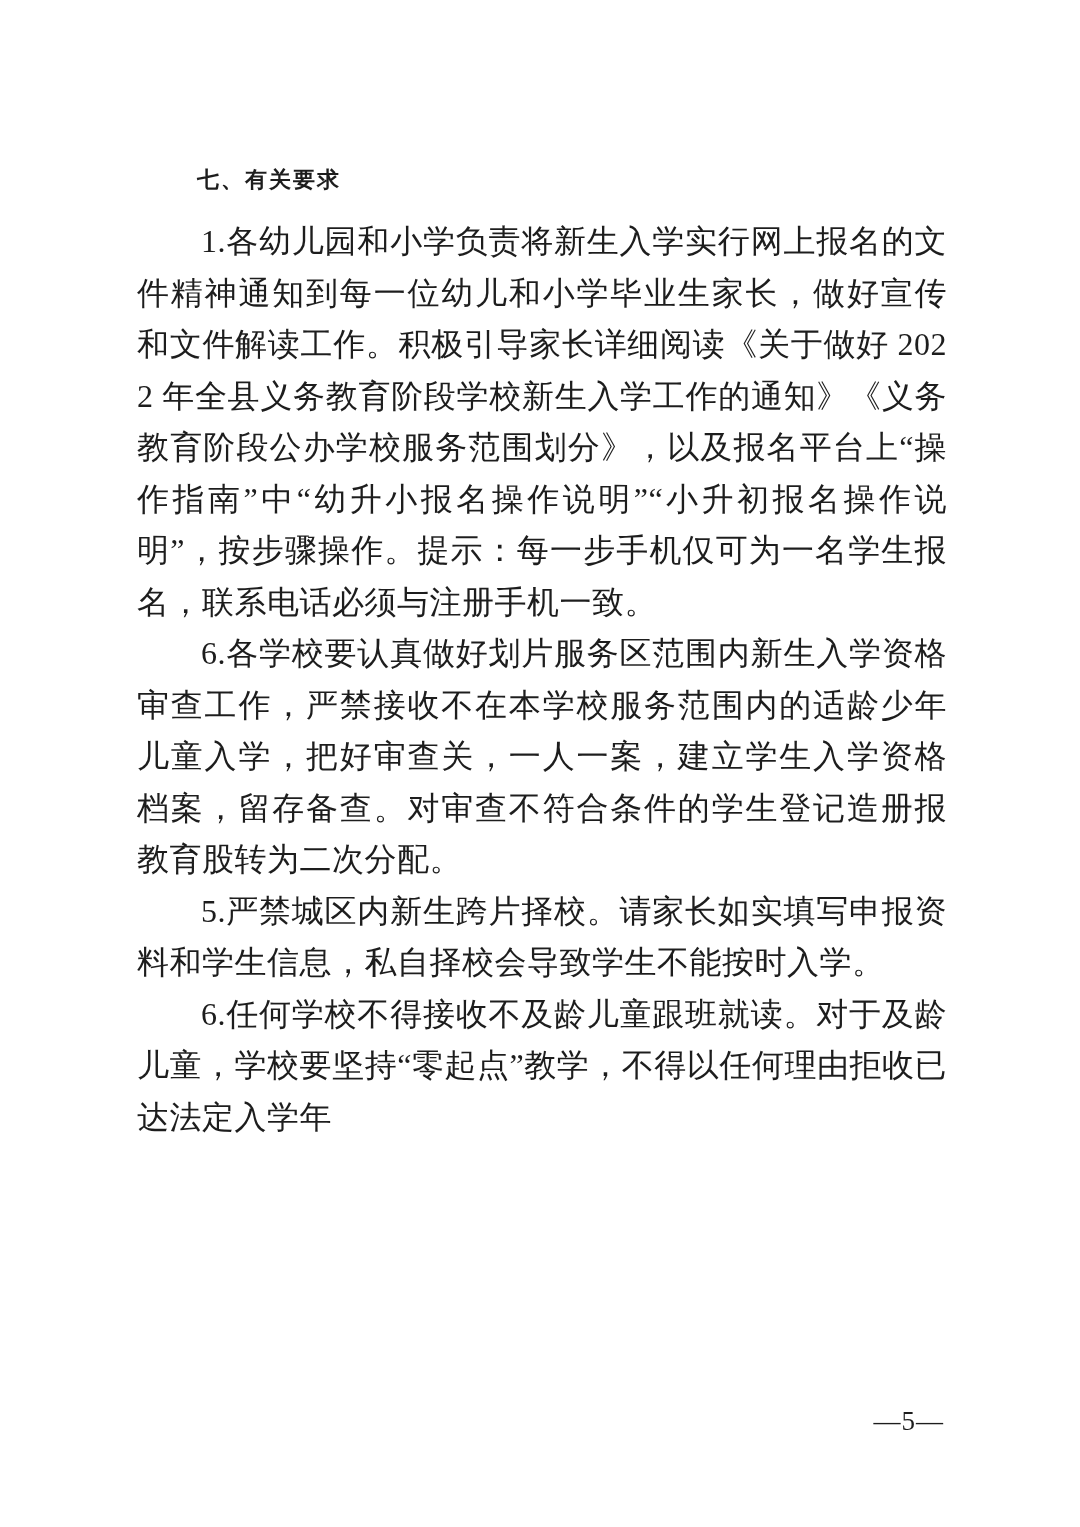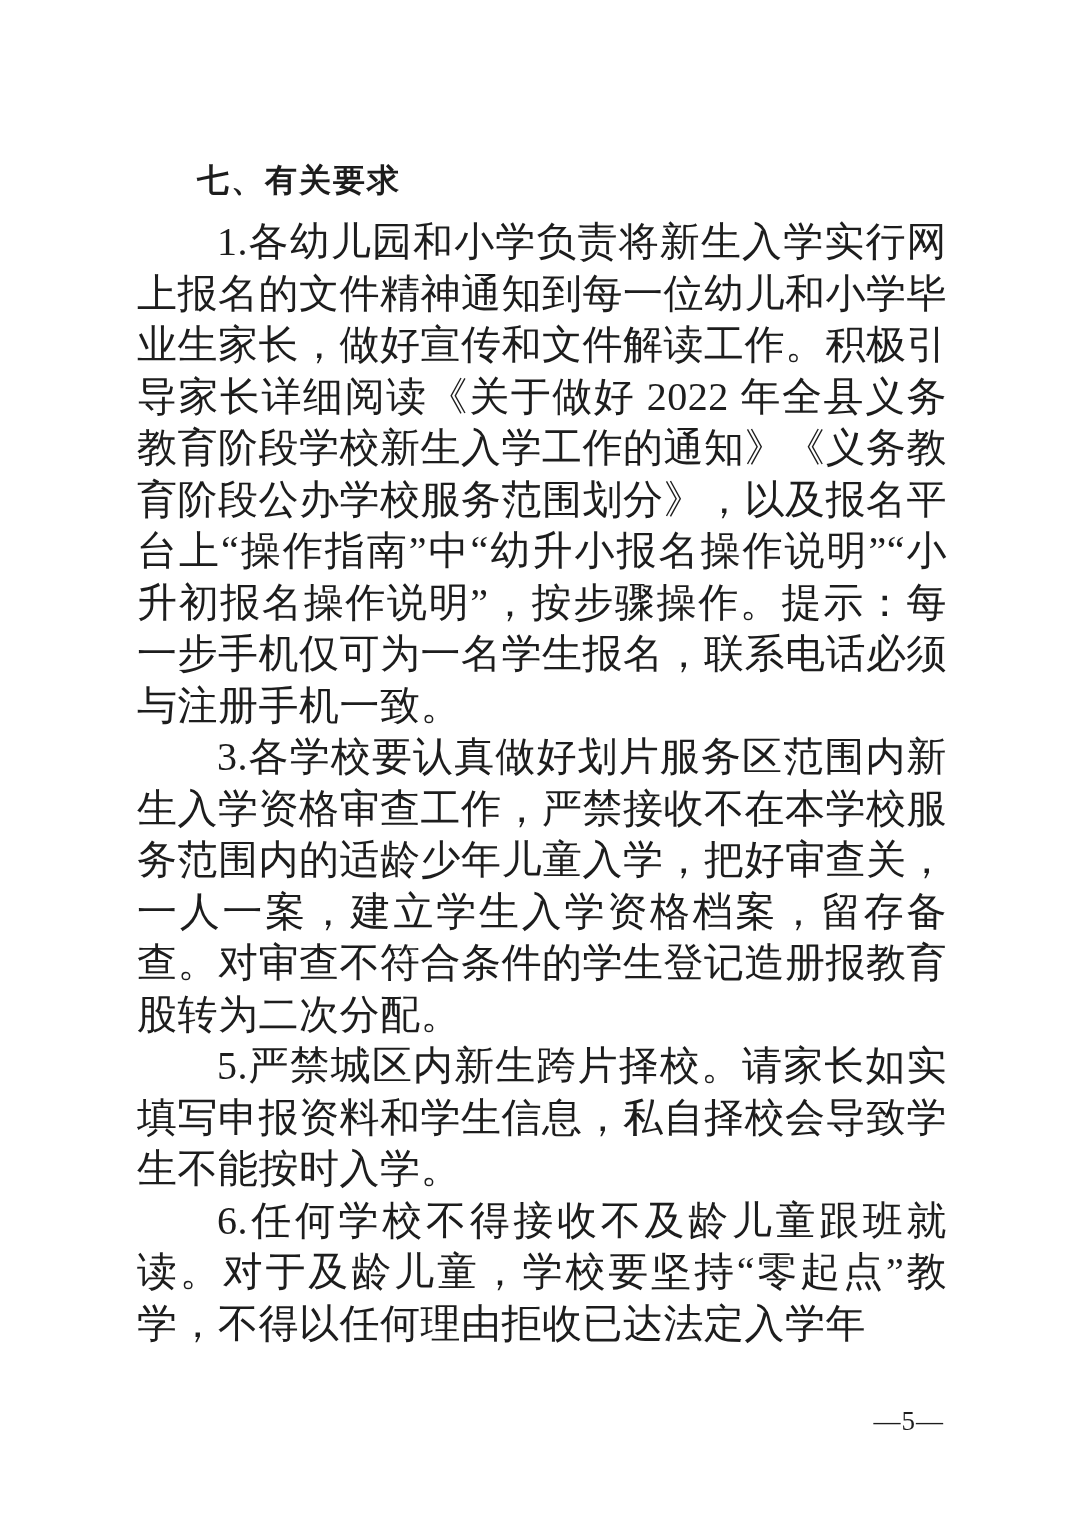--- a/index.html
+++ b/index.html
@@ -16,28 +16,28 @@
   .doc {
     position: absolute;
     left: 137px;
     top: 160px;
     width: 810px;
     color: #1d1d1d;
   }
   .doc-heading {
     font-family: "Liberation Sans", "DejaVu Sans", sans-serif;
     font-weight: 700;
-    font-size: 32px;
+    font-size: 22px;
     line-height: 40px;
     letter-spacing: 2px;
     margin: 0 0 16px 60px;
   }
   .doc-body p {
     font-family: "Liberation Serif", "DejaVu Serif", serif;
-    font-size: 40px;
+    font-size: 32px;
     line-height: 51.5px;
     margin: 0;
     padding: 0;
     text-align: justify;
     text-indent: 2em;
     letter-spacing: 0.5px;
     word-break: break-all;
   }
   .page-number {
     position: absolute;
@@ -49,19 +49,19 @@
     color: #1d1d1d;
   }
 </style>
 </head>
 <body>
 
 <div class="doc">
   <h1 class="doc-heading">七、有关要求</h1>
   <div class="doc-body">
     <p>1.各幼儿园和小学负责将新生入学实行网上报名的文件精神通知到每一位幼儿和小学毕业生家长，做好宣传和文件解读工作。积极引导家长详细阅读《关于做好 2022 年全县义务教育阶段学校新生入学工作的通知》《义务教育阶段公办学校服务范围划分》，以及报名平台上“操作指南”中“幼升小报名操作说明”“小升初报名操作说明”，按步骤操作。提示：每一步手机仅可为一名学生报名，联系电话必须与注册手机一致。</p>
-    <p>3.各学校要认真做好划片服务区范围内新生入学资格审查工作，严禁接收不在本学校服务范围内的适龄少年儿童入学，把好审查关，一人一案，建立学生入学资格档案，留存备查。对审查不符合条件的学生登记造册报教育股转为二次分配。</p>
+    <p>6.各学校要认真做好划片服务区范围内新生入学资格审查工作，严禁接收不在本学校服务范围内的适龄少年儿童入学，把好审查关，一人一案，建立学生入学资格档案，留存备查。对审查不符合条件的学生登记造册报教育股转为二次分配。</p>
     <p>5.严禁城区内新生跨片择校。请家长如实填写申报资料和学生信息，私自择校会导致学生不能按时入学。</p>
     <p>6.任何学校不得接收不及龄儿童跟班就读。对于及龄儿童，学校要坚持“零起点”教学，不得以任何理由拒收已达法定入学年</p>
   </div>
 </div>
 
 <div class="page-number">—5—</div>
 
 </body></html>

